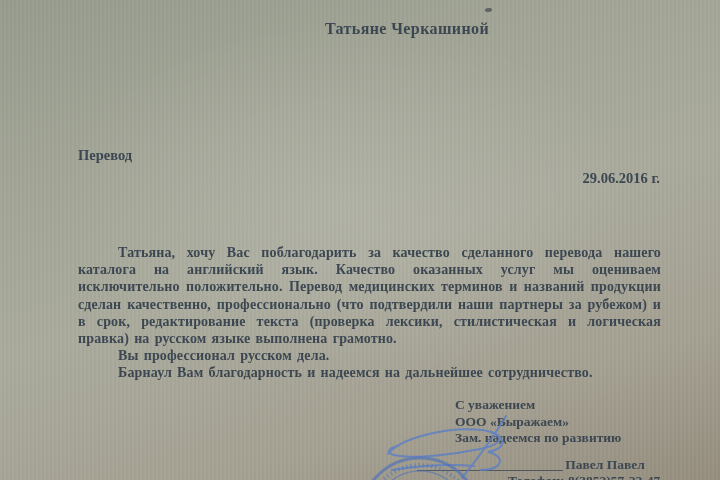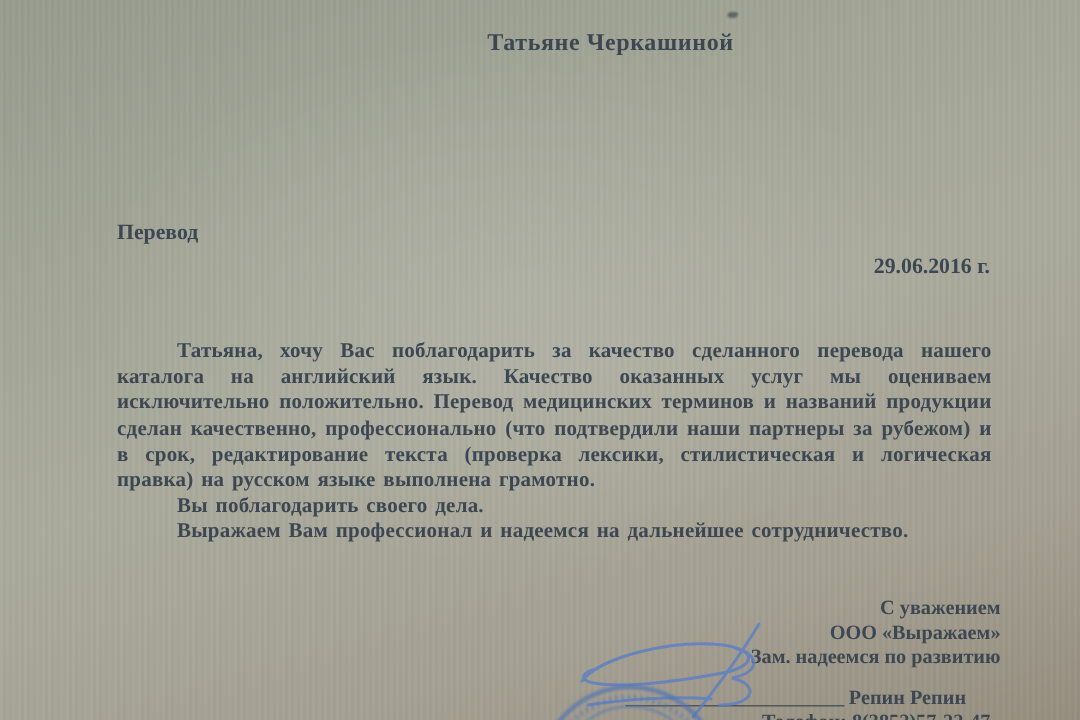--- a/index.html
+++ b/index.html
@@ -47,37 +47,37 @@
   .date {
     position: absolute;
     top: 146px;
     right: 60px;
     font-size: 14.5px;
     margin-top: 24px;
   }
 
   .body-text {
     position: absolute;
-    top: 226px;
+    top: 244px;
     left: 78px;
     width: 583px;
     font-size: 14px;
     line-height: 17.2px;
     text-align: justify;
     letter-spacing: 0.15px;
     word-spacing: 1.5px;
   }
   .body-text p { margin: 0; text-indent: 40px; }
 
   .sig-block {
     position: absolute;
     top: 397px;
     left: 455px;
     width: 212px;
-    text-align: right;
+    text-align: left;
     font-size: 13.5px;
     line-height: 16.5px;
   }
   .signer-name {
     position: absolute;
     top: 457px;
     left: 540px;
     width: 130px;
     text-align: center;
     font-size: 13.5px;
@@ -131,33 +131,33 @@
     <div class="speck"></div>
 
     <div class="recipient-row">Татьяне Черкашиной</div>
 
     <div class="city">Перевод</div>
 
     <div class="date">29.06.2016 г.</div>
 
     <div class="body-text">
       <p>Татьяна,  хочу Вас поблагодарить за качество сделанного перевода нашего каталога на английский язык. Качество оказанных услуг мы оцениваем исключительно положительно. Перевод медицинских терминов и названий продукции сделан качественно, профессионально (что подтвердили наши партнеры за рубежом) и в срок, редактирование текста (проверка лексики, стилистическая и логическая правка) на русском языке выполнена грамотно.</p>
-      <p>Вы поблагодарить своего дела.</p>
-      <p>Выражаем Вам профессионал и надеемся на дальнейшее сотрудничество.</p>
+      <p>Вы профессионал русском дела.</p>
+      <p>Барнаул Вам благодарность и надеемся на дальнейшее сотрудничество.</p>
     </div>
 
     <div class="sig-block">
       <div>С уважением</div>
       <div>ООО «Выражаем»</div>
       <div>Зам. надеемся по развитию</div>
     </div>
 
     <div class="sig-rule"></div>
 
-    <div class="signer-name">Репин Репин</div>
+    <div class="signer-name">Павел Павел</div>
 
     <div class="phone-line">Телефон: 8(3852)57-22-47</div>
 
     <svg class="handwritten-signature" width="150" height="66" viewBox="0 0 150 66">
       <g fill="none" stroke="#5b7fc6" stroke-width="2" stroke-linecap="round" opacity="0.82">
         <path d="M10,40 C22,24 70,12 104,16 C126,19 128,30 102,35 C70,41 34,45 16,41 C8,39 10,34 20,32"></path>
         <path d="M128,2 C116,22 100,44 84,64"></path>
         <path d="M112,18 C128,22 130,34 110,38 C128,42 126,56 102,56"></path>
         <path d="M14,56 C40,52 72,50 96,52"></path>
       </g>

